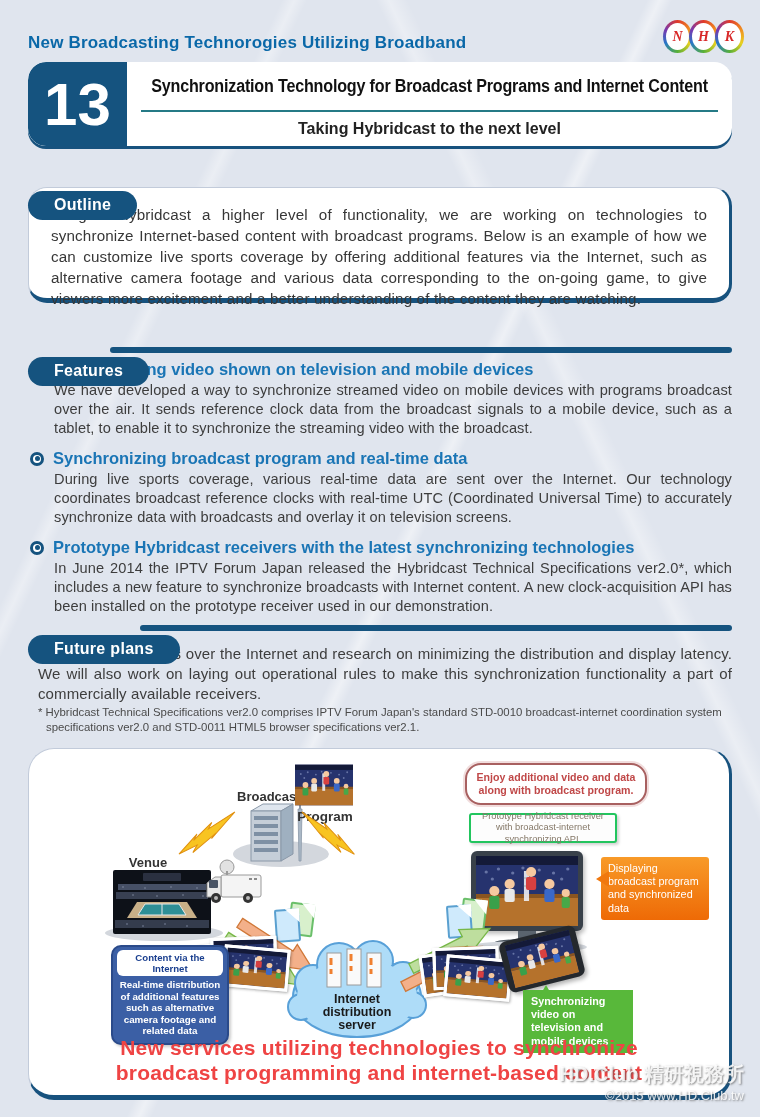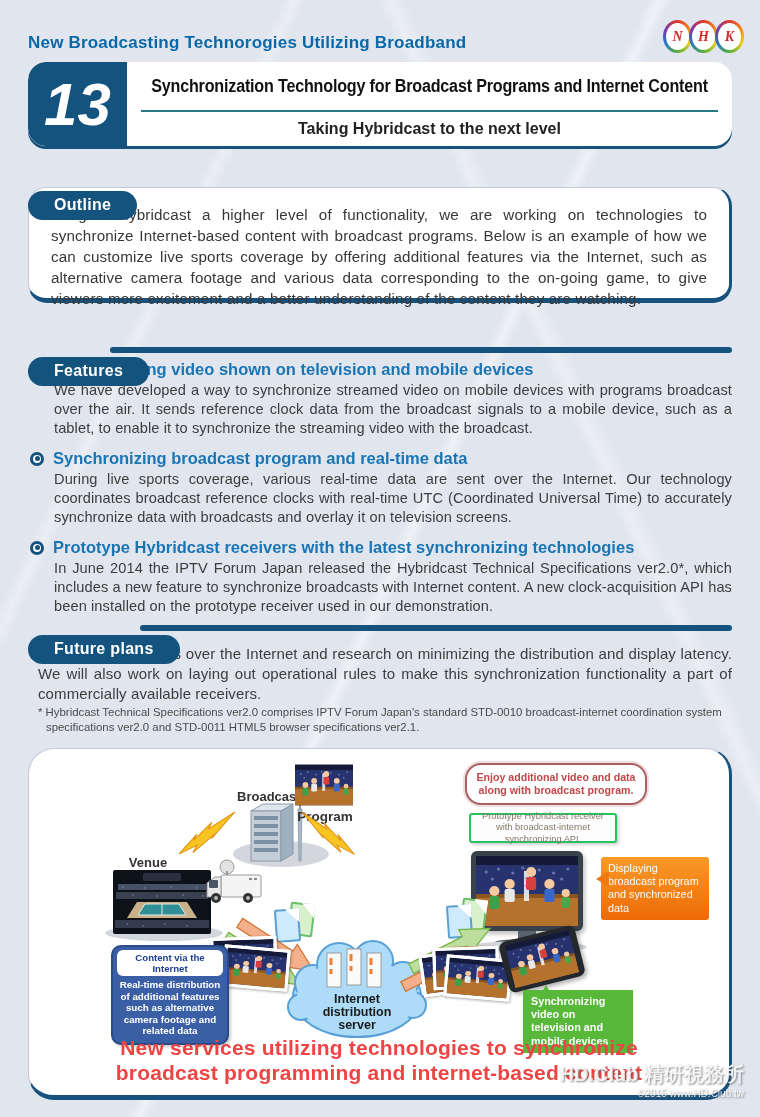--- a/index.html
+++ b/index.html
@@ -18,21 +18,21 @@
   .nhk-logo { position:absolute; right:16px; top:20px; display:flex; }
   .egg { width:29px; height:33px; border-radius:50%; margin-left:-3px;
          background:conic-gradient(#e03a2a,#f09020,#e8d020,#58b038,#2878c8,#7838b0,#e03a2a);
          display:flex; align-items:center; justify-content:center; }
   .egg-in { width:23px; height:27px; border-radius:50%; background:#fff; display:flex; align-items:center; justify-content:center;
             color:#d82828; font-weight:bold; font-style:italic; font-size:14px; font-family:"Liberation Serif", serif; }
   
   .title-block { position:absolute; left:28px; top:62px; width:704px; height:84px; display:flex;
                  border-radius:18px; box-shadow:0 3px 0 #17527e; background:#fff; overflow:hidden; }
   .num-tab { width:127px; background:#15537f; color:#fff; display:flex; align-items:center; justify-content:center;
-             font-size:60px; font-weight:bold; border-radius:18px 0 0 18px;font-style:italic; }
+             font-size:60px; font-weight:bold; border-radius:18px 0 0 18px; }
   .title-right { flex:1; display:flex; flex-direction:column; }
   .main-title { height:48px; display:flex; align-items:center; justify-content:center; font-size:17.5px; font-weight:bold;
                 color:#111; white-space:nowrap; transform:scaleX(.92); letter-spacing:-.2px; }
   .title-div { height:0; border-top:2px solid #257a86; margin:0 14px; }
   .subtitle { flex:1; display:flex; align-items:center; justify-content:center; font-size:16px; font-weight:bold; color:#222; }
   
   .pill { position:absolute; background:#15537f; color:#fff; font-weight:bold; font-size:16px;
           padding:5px 26px 6px 26px; border-radius:16px; z-index:3; letter-spacing:.3px;margin-top:28px; }
   .bar  { position:absolute; height:6px; background:#15537f; border-radius:3px; z-index:1; }
   
@@ -113,21 +113,21 @@
   .doc.green { background:#d8f0cc; border:2px solid #6abf6a; }
   .doc::after { content:""; position:absolute; top:-2px; right:-2px; border:7px solid transparent;
                 border-top-color:#fff; border-right-color:#fff; }
   
   .caption { position:absolute; left:0; right:0; top:287px; text-align:center; color:#ef4444;
              font-weight:bold; font-size:21px; line-height:1.18; letter-spacing:.2px; }
   
   .watermark { position:absolute; right:16px; top:1061px; text-align:right; z-index:9;
                color:rgba(255,255,255,.85); text-shadow:1px 1px 2px rgba(90,90,90,.7); }
   .wm1 { font-size:20px; font-weight:bold; }
-  .wm2 { font-size:10px; }
+  .wm2 { font-size:13px; }
   svg { overflow:visible; }
 </style>
 </head>
 <body>
 
 <svg width="0" height="0" style="position:absolute">
   <symbol id="game" viewBox="0 0 100 70">
     <rect width="100" height="70" fill="#26336e"></rect>
     <rect width="100" height="9" fill="#141a38"></rect>
     <g fill="#7d8ab8" opacity="0.75">

